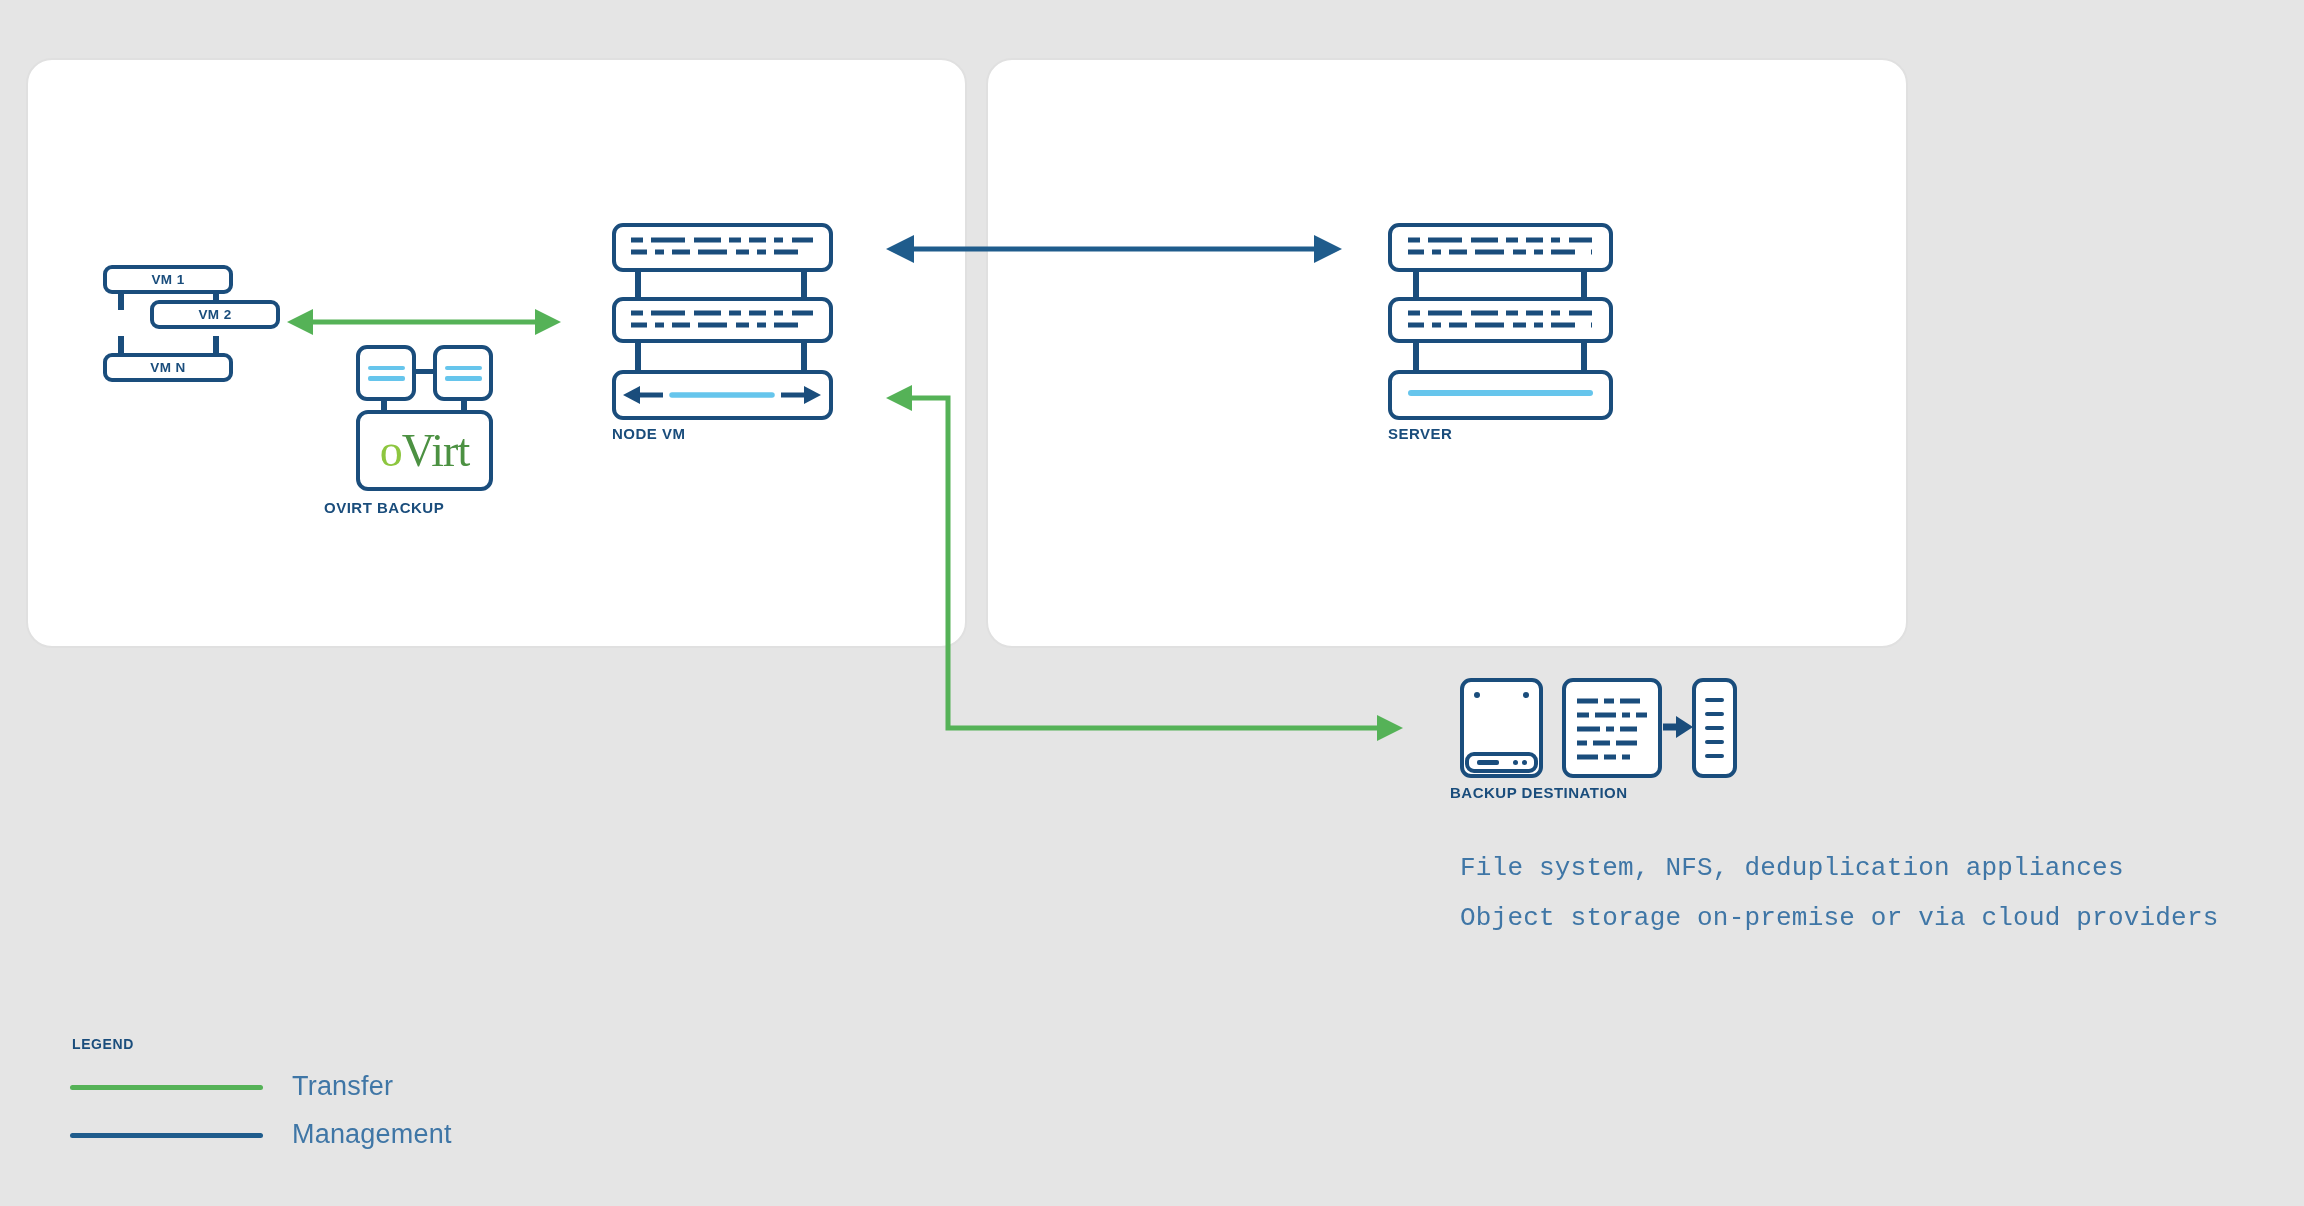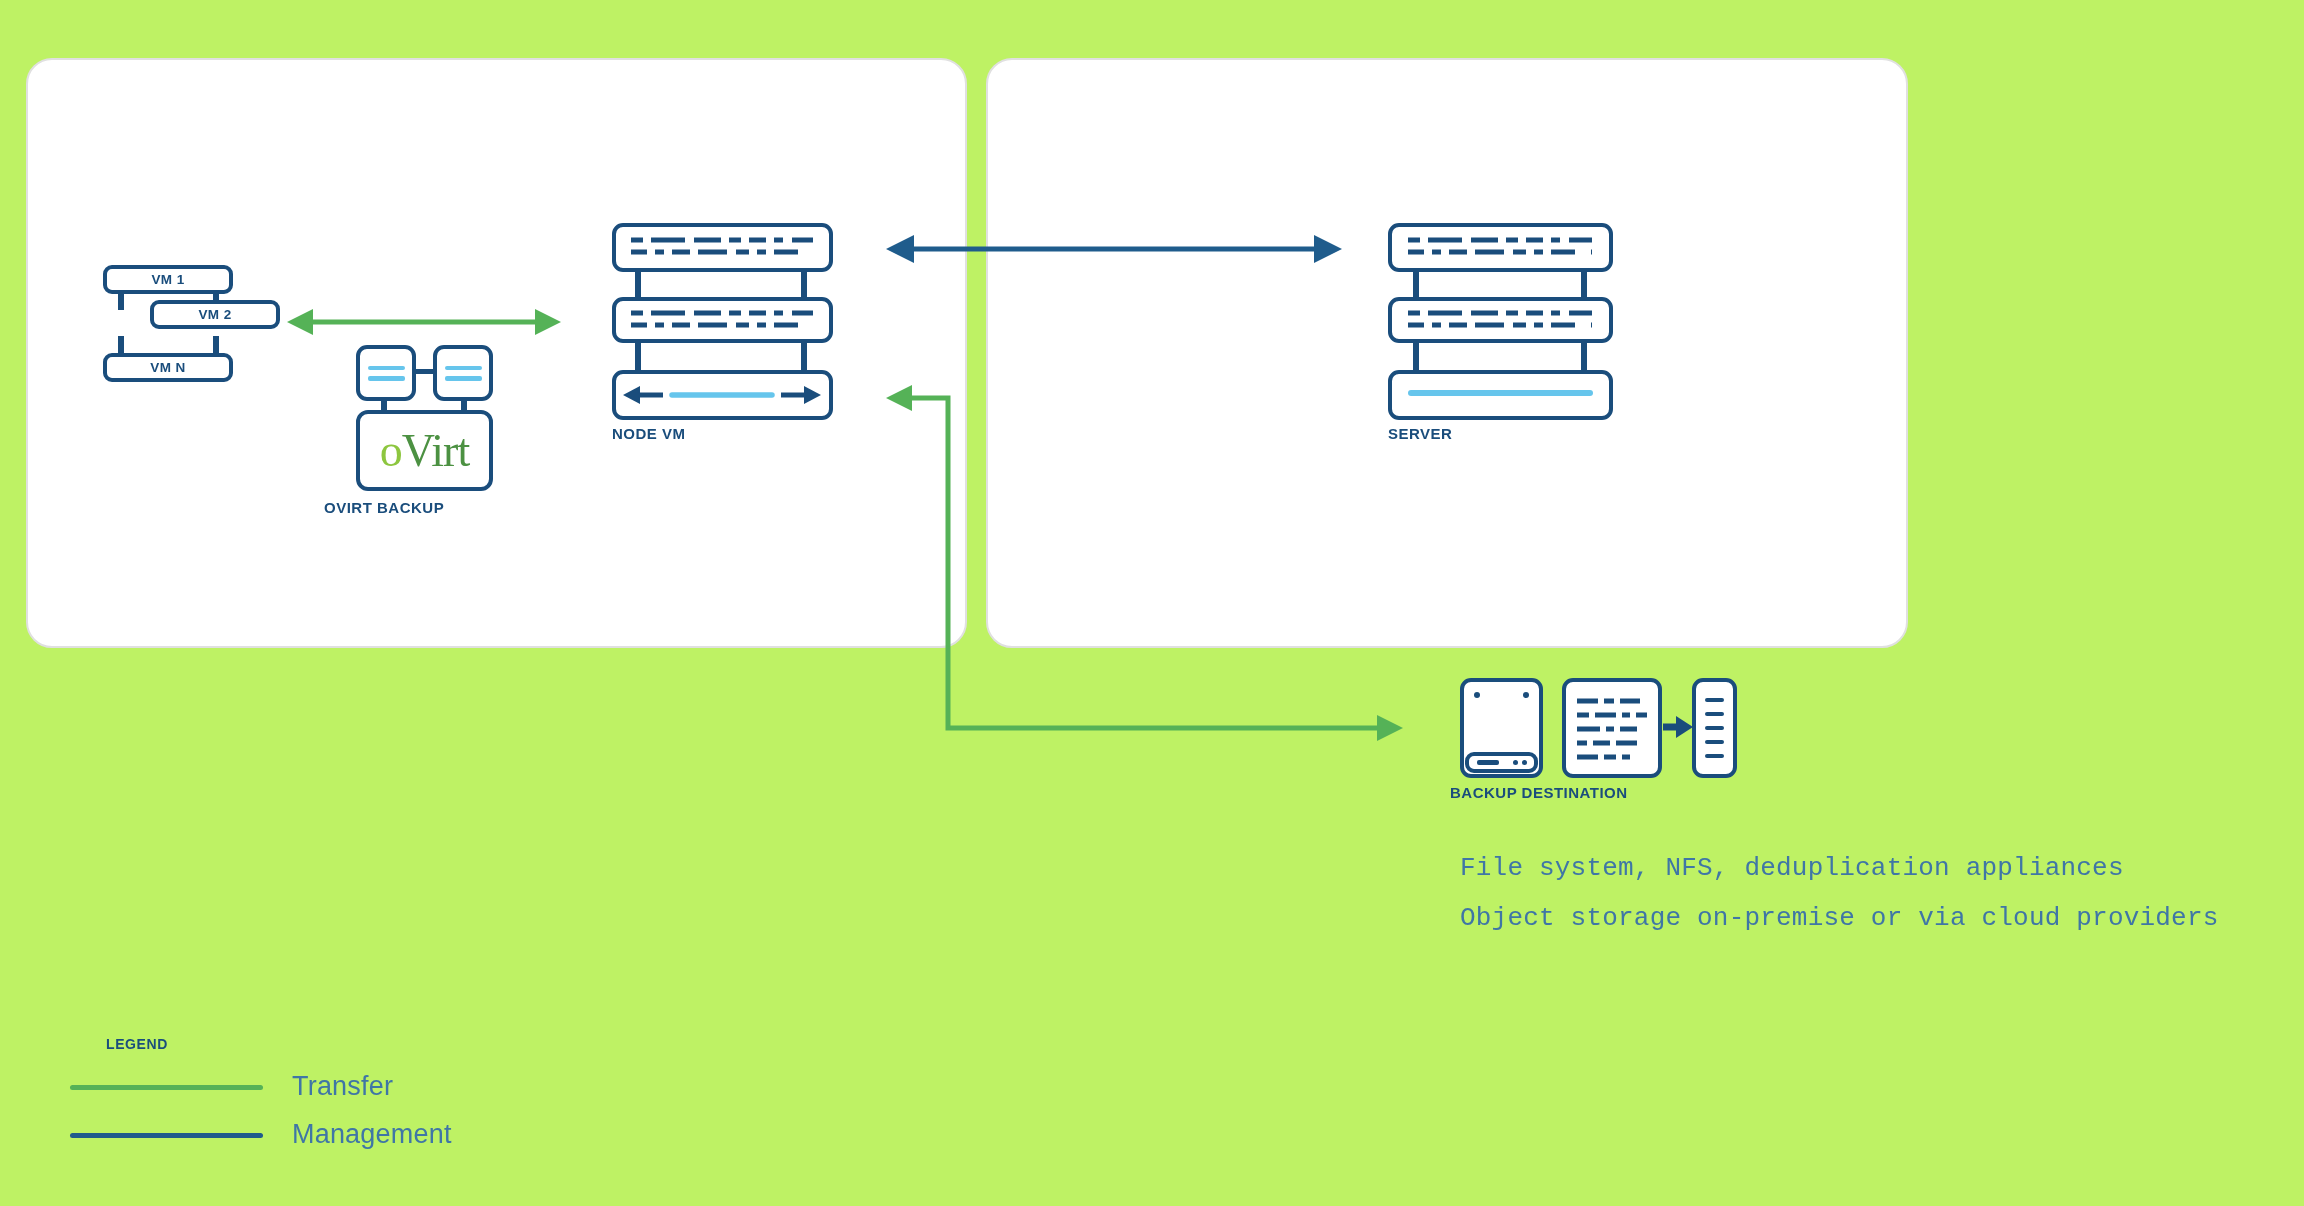--- a/index.html
+++ b/index.html
@@ -7,21 +7,21 @@
     --blue:#1f5c8c;
     --green:#55b257;
     --cyan:#66c5ec;
     --textblue:#3f76a6;
     --panelborder:#e0e0e0;
     --ovlight:#8dc63f;
     --ovdark:#4c9142;
   }
   html,body{margin:0;padding:0;background:#ffffff;}
   #canvas{
-    position:relative;width:2304px;height:1206px;background:#bef264;overflow:hidden;
+    position:relative;width:2304px;height:1206px;background:#e5e5e5;overflow:hidden;
     font-family:"Liberation Sans",sans-serif;
   }
   .abs{position:absolute;}
   .panel{
     position:absolute;background:#ffffff;border:2px solid var(--panelborder);
     border-radius:26px;box-sizing:border-box;
   }
   
   .vmbox{
     position:absolute;width:130px;height:29px;box-sizing:border-box;
@@ -225,19 +225,19 @@
         <span class="list-dash"></span>
     </div>
   </div>
   <div class="icon-label" style="left:1450px;top:784px;width:300px;">BACKUP DESTINATION</div>
 
   <div class="notes" style="left:1460px;top:843px;font-family:Liberation Mono, monospace;">
     <div>File system, NFS, deduplication appliances</div>
     <div>Object storage on-premise or via cloud providers</div>
   </div>
 
-  <div class="legend-title" style="left:72px;top:1036px;margin-left:34px;">LEGEND</div>
+  <div class="legend-title" style="left:72px;top:1036px;">LEGEND</div>
   <div class="legend-line green" style="left:70px;top:1085px;"></div>
   <div class="legend-label" style="left:292px;top:1071px;">Transfer</div>
   <div class="legend-line navy" style="left:70px;top:1133px;"></div>
   <div class="legend-label" style="left:292px;top:1119px;">Management</div>
 
 </div>
 
 </body></html>

